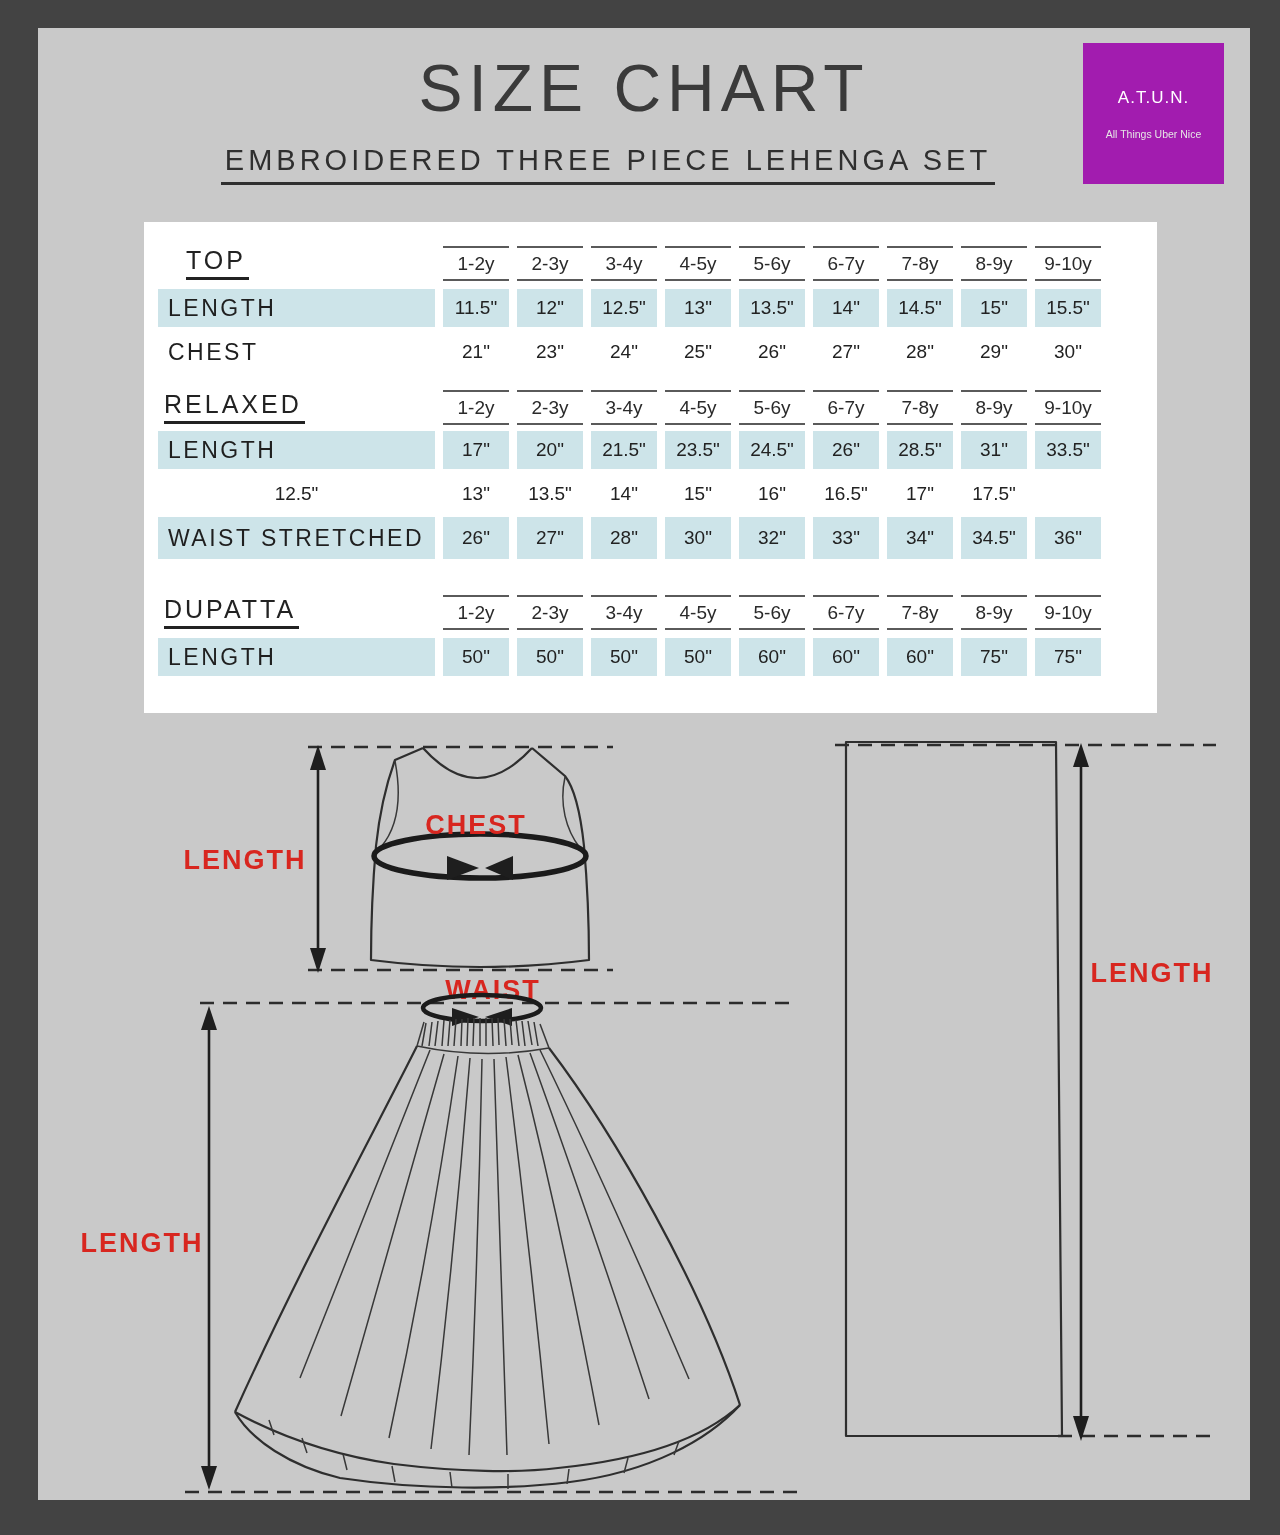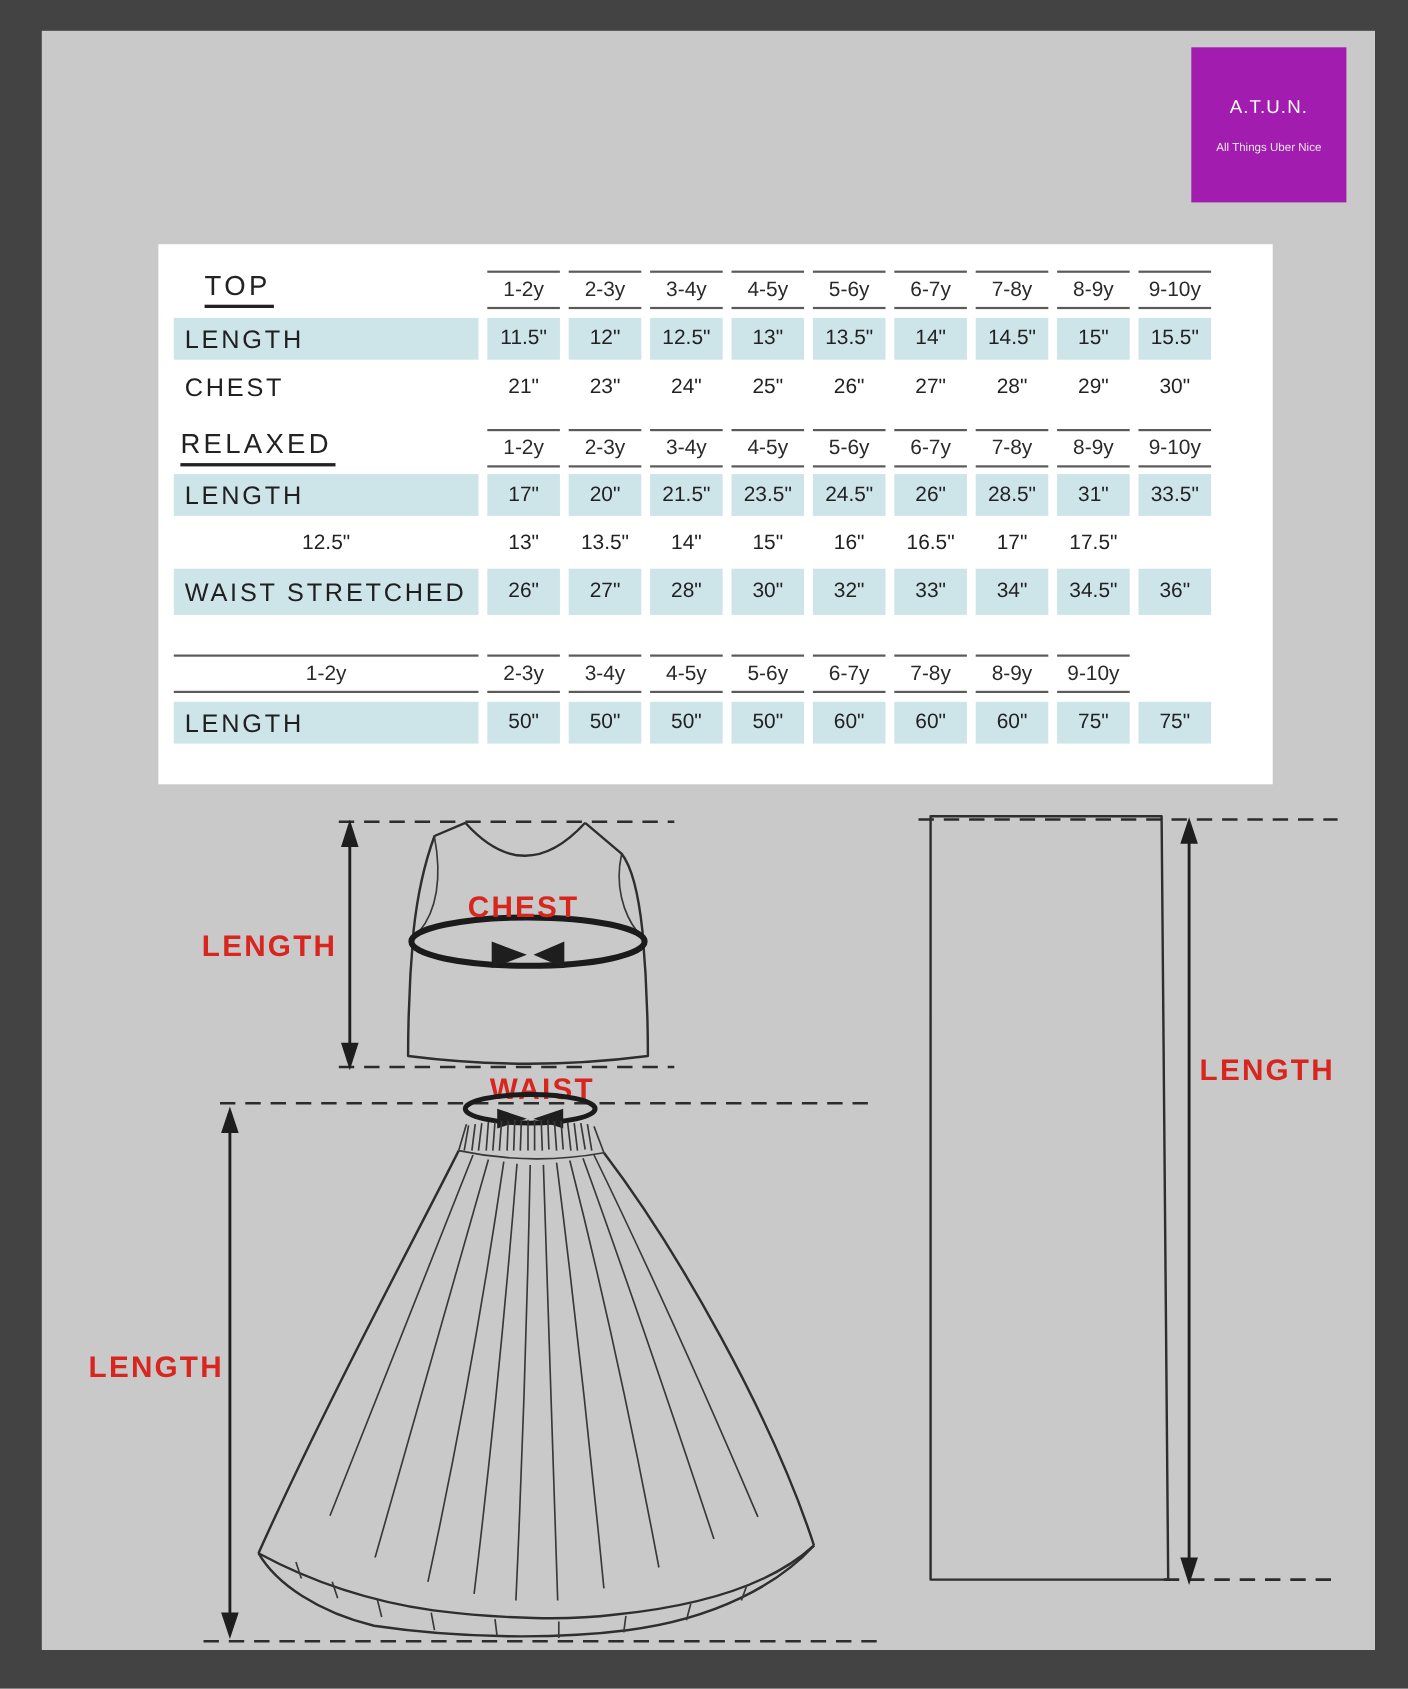--- a/index.html
+++ b/index.html
@@ -77,20 +77,24 @@
   .ah{fill:#1e1e1e;stroke:none;}
   .outline{stroke:#2e2e2e;stroke-width:2.2;fill:none;stroke-linejoin:round;}
   .thin{stroke:#383838;stroke-width:1.5;fill:none;}
   .tape{stroke:#1b1b1b;fill:none;}
 </style>
 </head>
 <body>
 
 <div class="inner">
 
+  <div class="title">SIZE CHART</div>
+  <div class="subtitle-wrap">
+    <span class="subtitle">EMBROIDERED THREE PIECE LEHENGA SET</span>
+  </div>
 
   <div class="logo">
     <div class="logo-name">A.T.U.N.</div>
     <div class="logo-tag">All Things Uber Nice</div>
   </div>
 
   <div class="table-panel">
 
     <div class="trow header" style="top:24px">
       <div class="sec-label-cell">
@@ -180,20 +184,23 @@
       <div class="vcell hl">28"</div>
       <div class="vcell hl">30"</div>
       <div class="vcell hl">32"</div>
       <div class="vcell hl">33"</div>
       <div class="vcell hl">34"</div>
       <div class="vcell hl">34.5"</div>
       <div class="vcell hl">36"</div>
     </div>
 
     <div class="trow header" style="top:373px">
+      <div class="sec-label-cell">
+          <span class="sec-label">DUPATTA</span>
+        </div>
       <div class="hcell">1-2y</div>
       <div class="hcell">2-3y</div>
       <div class="hcell">3-4y</div>
       <div class="hcell">4-5y</div>
       <div class="hcell">5-6y</div>
       <div class="hcell">6-7y</div>
       <div class="hcell">7-8y</div>
       <div class="hcell">8-9y</div>
       <div class="hcell">9-10y</div>
     </div>

